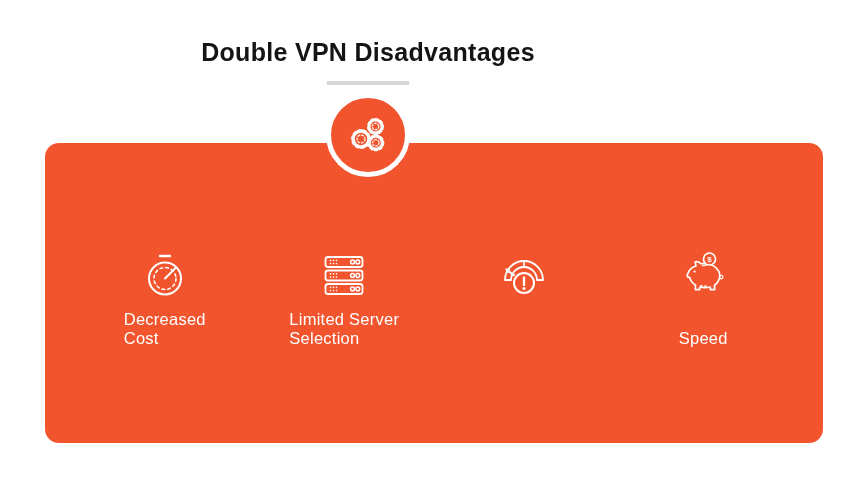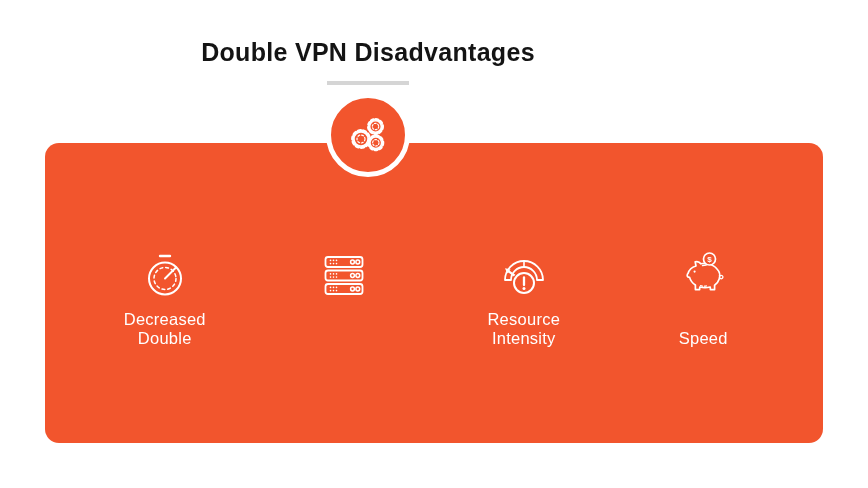--- a/index.html
+++ b/index.html
@@ -29,21 +29,21 @@
     box-sizing:border-box;
     display:flex;justify-content:space-around;align-items:flex-start;
     padding:108px 30px 0;
     z-index:1;
   }
   .item{
     width:176px;display:flex;flex-direction:column;align-items:center;gap:11px;
   }
   .item .icon{width:48px;height:48px;display:block;}
   .label{
-    color:#ffffff;text-align:center;
+    color:#ffffff;text-align:left;
     font-size:16.5px;font-weight:500;line-height:1.18;letter-spacing:.25px;
   }
   
   svg.ic{stroke:#ffffff;fill:none;stroke-linecap:round;stroke-linejoin:round;}
   .fillw{fill:#ffffff;stroke:none;}
   .mask{fill:#F2552D;stroke:none;}
   .coin{fill:#F2552D;}
   .coin-txt{fill:#ffffff;stroke:none;font:700 8px "Liberation Sans", sans-serif;}
 </style>
 </head>
@@ -75,21 +75,21 @@
 
     <div class="item">
       <svg class="ic icon" viewBox="0 0 48 48">
         <line x1="19" y1="5" x2="29" y2="5" stroke-width="2.4"></line>
         <circle cx="24" cy="27.5" r="16" stroke-width="2"></circle>
         <circle cx="24" cy="27.5" r="11" stroke-width="1.5" stroke-dasharray="2.8 3"></circle>
         <line x1="24" y1="27.5" x2="35" y2="16.5" stroke-width="2"></line>
       </svg>
       <div class="label">
         <span>Decreased</span><br>
-        <span>Double</span>
+        <span>Cost</span>
       </div>
     </div>
 
     <div class="item">
       <svg class="ic icon" viewBox="0 0 48 48">
         <rect x="5.5" y="6" width="37" height="10" rx="2.5" stroke-width="1.8"></rect>
         <rect x="5.5" y="19.5" width="37" height="10" rx="2.5" stroke-width="1.8"></rect>
         <rect x="5.5" y="33" width="37" height="10" rx="2.5" stroke-width="1.8"></rect>
 
         <g class="fillw">
@@ -115,37 +115,37 @@
 
         <g stroke-width="1.5">
           <circle cx="32.5" cy="11" r="1.9"></circle>
             <circle cx="37.8" cy="11" r="1.9"></circle>
           <circle cx="32.5" cy="24.5" r="1.9"></circle>
             <circle cx="37.8" cy="24.5" r="1.9"></circle>
           <circle cx="32.5" cy="38" r="1.9"></circle>
             <circle cx="37.8" cy="38" r="1.9"></circle>
         </g>
       </svg>
+      <div class="label">
+        <span>Limited Server</span><br>
+        <span>Selection</span>
+      </div>
     </div>
 
     <div class="item">
       <svg class="ic icon" viewBox="0 0 48 48">
         <path d="M5 29 A19 19 0 0 1 43 29 L37 29 A13 13 0 0 0 11 29 Z" stroke-width="1.8"></path>
         <line x1="24" y1="10" x2="24" y2="15.5" stroke-width="1.6"></line>
         <line x1="18" y1="27" x2="8" y2="20" stroke-width="2.2"></line>
         <polygon points="5,17.3 10.6,18.4 7.2,22.4" class="fillw"></polygon>
         <circle cx="24" cy="32" r="12" class="mask"></circle>
         <circle cx="24" cy="32" r="10" stroke-width="2"></circle>
         <line x1="24" y1="26.5" x2="24" y2="34" stroke-width="2.3"></line>
         <circle cx="24" cy="37.6" r="1.5" class="fillw"></circle>
       </svg>
-      <div class="label">
-        <span>Resource</span><br>
-        <span>Intensity</span>
-      </div>
     </div>
 
     <div class="item">
       <svg class="ic icon" viewBox="0 0 48 48">
 
         <path stroke-width="1.7" d="M9,22.5
           C10,19 13,16.2 17,15
           L16.2,10.8
           C18.4,10.2 20.7,11.1 21.8,12.8
           C24.2,12.2 27,12.2 29.2,12.8

